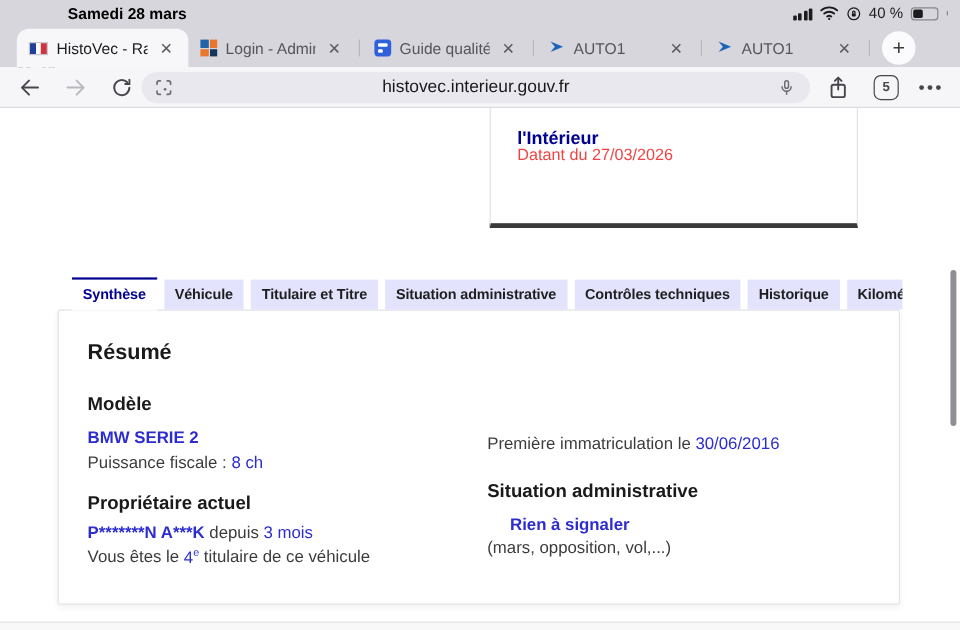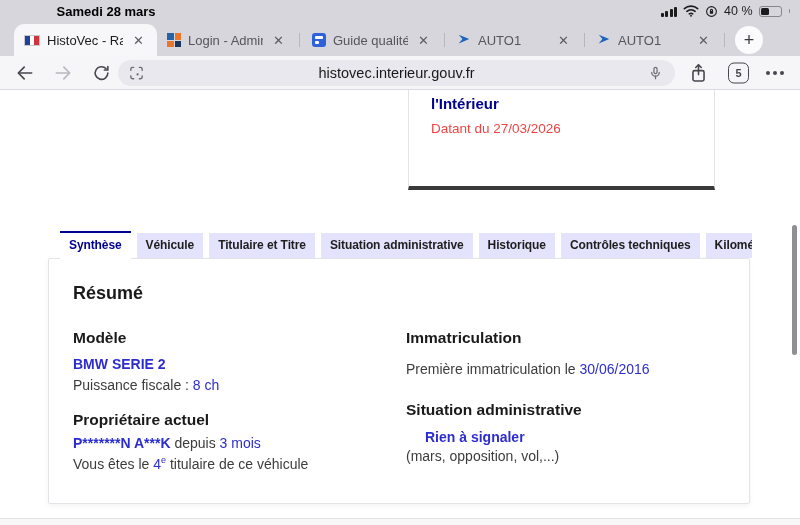--- a/index.html
+++ b/index.html
@@ -50,21 +50,21 @@
     display:flex; align-items:center; justify-content:center; color:#47464c; }
   .dots { display:flex; gap:3px; } .dots i { width:4px; height:4px; border-radius:50%; background:#47464c; }
 
   
   #page { position:absolute; top:91px; left:0; width:800px; height:434px; background:#fff; color:#3c3c3c; }
   .card { position:absolute; top:-1px; background:#fff; border-left:1px solid #e3e3e8; border-right:1px solid #e3e3e8;
     border-bottom:4px solid #3a3a3a; height:100px; }
   #card-plate { left:82px; width:309px; }
   #card-cert  { left:408px; width:307px; }
   .card-text { position:absolute; left:23px; top:11px; font-size:13.5px; color:#3c3c3c; }
-  .cert-title { position:absolute; left:22px; top:5px; font-size:15px; font-weight:700; color:#000091; }
+  .cert-title { position:absolute; left:22px; top:17px; font-size:15px; font-weight:700; color:#000091; }
   .cert-date  { position:absolute; left:22px; top:31px; font-size:13.5px; color:#ef4444; }
 
   #report-tabs { position:absolute; left:60px; top:140px; width:692px; height:28px; overflow:hidden;
     display:flex; align-items:flex-end; gap:6px; z-index:3; }
   .rtab { flex:0 0 auto; font-size:12px; font-weight:700; letter-spacing:-0.1px; padding:0 9px; white-space:nowrap;
     height:25px; line-height:25px; background:#e3e3fd; color:#1e1e1e; margin-bottom:1px; }
   .rtab.active { background:#fff; color:#000091; border-top:2px solid #000091; height:28px; line-height:25px; margin-bottom:0; }
 
   #panel { position:absolute; left:48px; top:167px; width:702px; height:246px; background:#fff;
     border:1px solid #e4e4e8; border-radius:2px; box-shadow:0 2px 5px rgba(0,0,0,0.05); }
@@ -231,22 +231,22 @@
   <div class="card" id="card-cert">
     <span class="cert-title">l'Intérieur</span>
     <span class="cert-date">Datant du 27/03/2026</span>
   </div>
 
   <div id="report-tabs">
     <span class="rtab active">Synthèse</span>
     <span class="rtab">Véhicule</span>
     <span class="rtab">Titulaire et Titre</span>
     <span class="rtab">Situation administrative</span>
+    <span class="rtab">Contrôles techniques</span>
     <span class="rtab">Historique</span>
-    <span class="rtab">Contrôles techniques</span>
     <span class="rtab">Kilométrage</span>
   </div>
 
   <div id="panel">
     <div class="h-main">Résumé</div>
 
     <div class="h-sec" style="left:24px; top:70px">Modèle</div>
     <div class="line blue" style="left:24px; top:97px; font-weight:700">BMW SERIE 2</div>
     <div class="line" style="left:24px; top:118px">
       <span>Puissance fiscale :</span>
@@ -257,21 +257,20 @@
       <span class="blue" style="font-weight:700">P*******N A***K</span>
       <span>depuis</span>
       <span class="blue">3 mois</span>
     </div>
     <div class="line" style="left:24px; top:196px">
       <span>Vous êtes le</span>
       <span class="blue"><span>4</span><sup>e</sup></span>
       <span>titulaire de ce véhicule</span>
     </div>
 
-    <div class="h-sec" style="left:357px; top:70px">Immatriculation</div>
     <div class="line" style="left:357px; top:102px">
       <span>Première immatriculation le</span>
       <span class="blue">30/06/2016</span>
     </div>
     <div class="h-sec" style="left:357px; top:142px">Situation administrative</div>
     <div class="line blue" style="left:376px; top:170px; font-weight:700">Rien à signaler</div>
     <div class="line" style="left:357px; top:189px">(mars, opposition, vol,...)</div>
   </div>
 </div>
 

